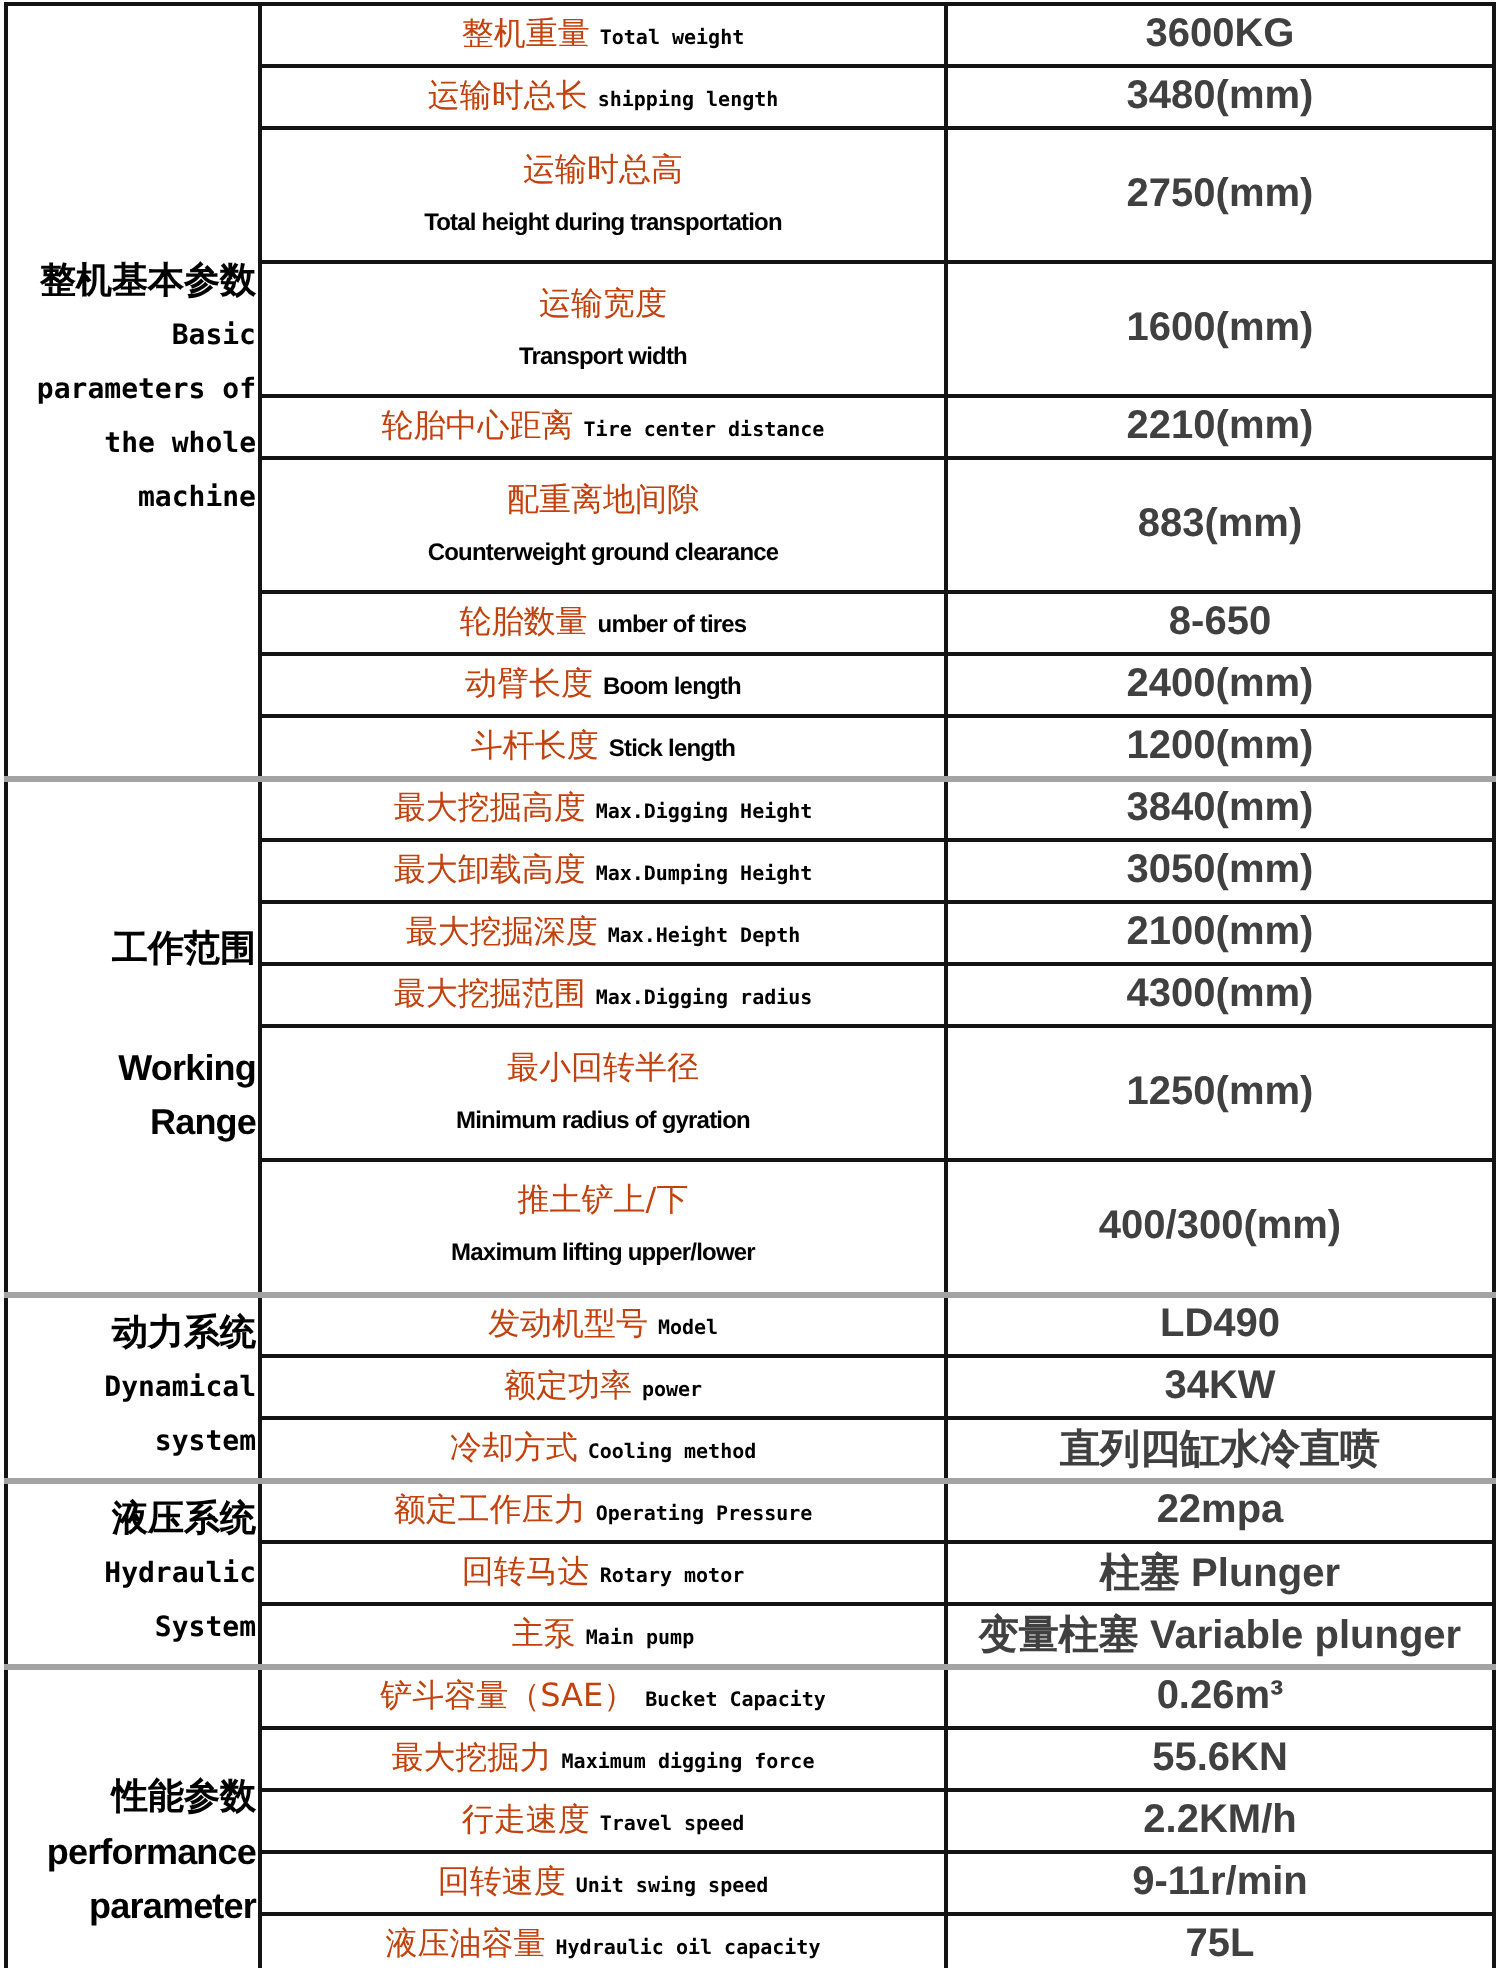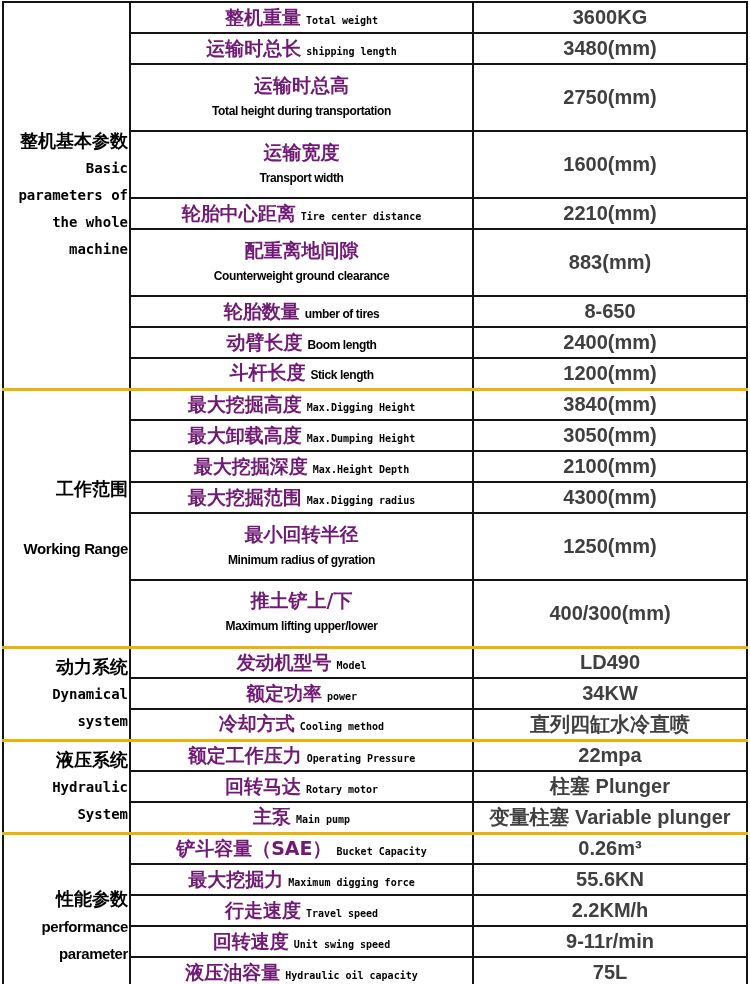--- a/index.html
+++ b/index.html
@@ -22,31 +22,31 @@
     background: #fff;
   }
   td {
     border: 2px solid #141414;
     padding: 0 3px;
     text-align: center;
     vertical-align: middle;
     overflow: hidden;
   }
   tr.group-start td {
-    border-top: 3px solid #eab308;
+    border-top: 3px solid #a3a3a3;
   }
   tr.spec-row { height: 31px; }
   tr.spec-row.tall { height: 67px; }
 
   
   .zh {
     font-family: "DejaVu Sans", "Liberation Sans", sans-serif;
-    font-weight: 700;
-    font-size: 19px;
-    color: #701a75;
+    font-weight: 400;
+    font-size: 16px;
+    color: #c2410c;
   }
   .en-mono {
     font-family: "DejaVu Sans Mono", "Liberation Mono", monospace;
     font-weight: 700;
     font-size: 10px;
     color: #000;
   }
   .en-cond {
     font-family: "Liberation Sans", "DejaVu Sans", sans-serif;
     font-weight: 700;
@@ -67,21 +67,21 @@
   
   td.cat-cell { padding: 0 1px; text-align: right; }
   .cat-zh {
     font-family: "DejaVu Sans", "Liberation Sans", sans-serif;
     font-weight: 700;
     font-size: 18px;
     line-height: 28px;
   }
   .cat-en { line-height: 27px; }
   .cat-en.en-mono { font-size: 14px; }
-  .cat-en.en-cond { font-size: 15px; }
+  .cat-en.en-cond { font-size: 18px; }
   .gap-top { margin-top: 32px; }
 </style>
 </head>
 <body>
 
 <table class="spec-table">
   <colgroup>
     <col style="width:127px">
     <col style="width:343px">
     <col style="width:274px">

